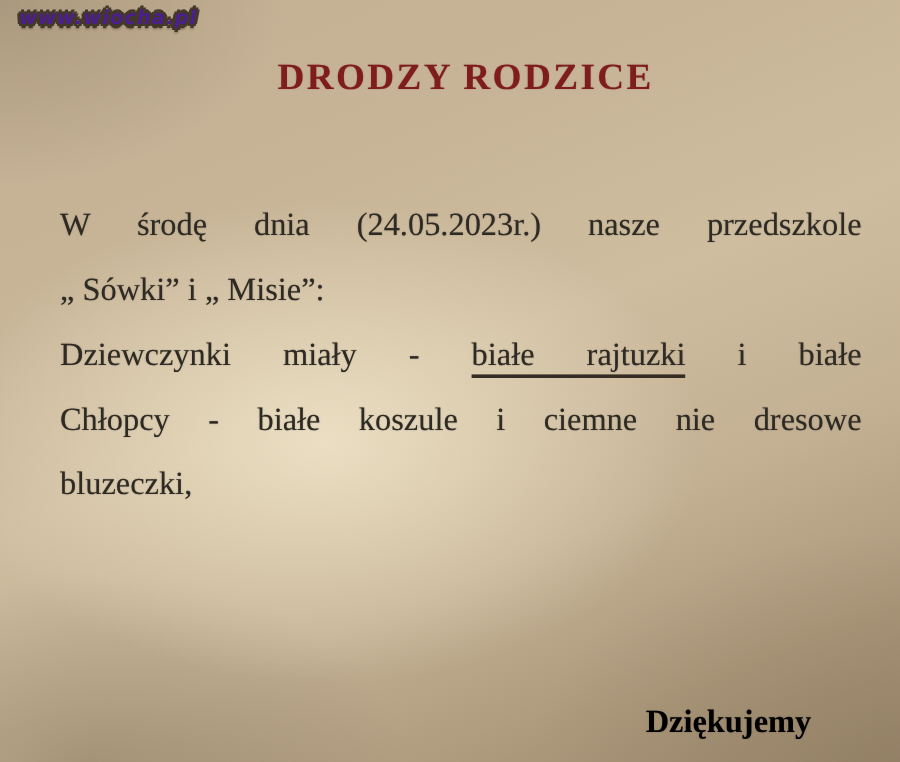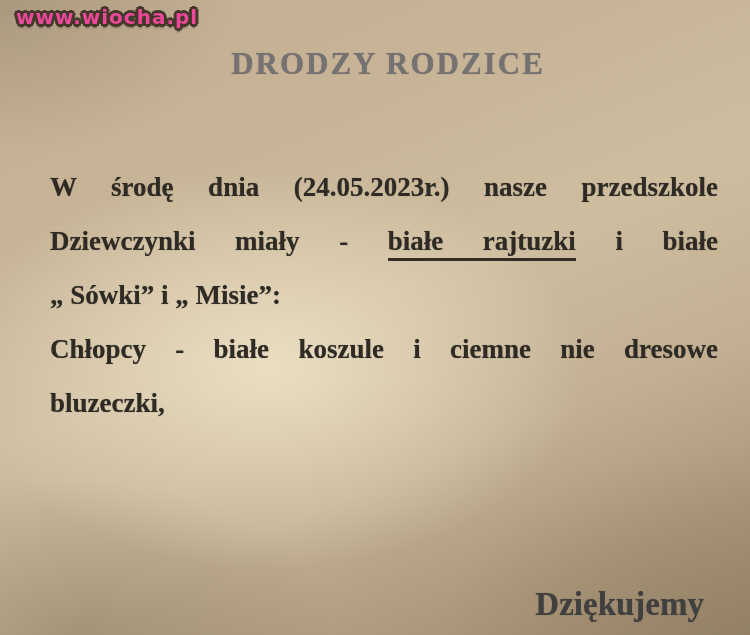--- a/index.html
+++ b/index.html
@@ -19,52 +19,53 @@
       linear-gradient(158deg, #c2ae91 0%, #c8b598 28%, #cfbda0 48%, #c3b093 68%, #ab9779 86%, #9d8a6e 100%);
     font-family: "Liberation Serif", serif;
   }
 
   .watermark {
     position: absolute;
     left: 16px;
     top: 5px;
     font-family: "DejaVu Sans", sans-serif;
     font-weight: bold;
-    font-size: 20px;
+    font-size: 16px;
     letter-spacing: 1px;
-    color: #ec4899;
+    color: #4c1d95;
     text-shadow:
       -3px 0 0 #43382a, 3px 0 0 #43382a,
       0 -3px 0 #43382a, 0 3px 0 #43382a,
       -2px -2px 0 #43382a, 2px -2px 0 #43382a,
       -2px 2px 0 #43382a, 2px 2px 0 #43382a,
       0 4px 2px rgba(40,32,20,0.45);
+    font-style: italic;
   }
 
   .title {
     position: absolute;
     left: 0;
     right: 0;
     top: 46px;
     text-align: center;
     text-indent: 26px;
     font-size: 31px;
     font-weight: bold;
     letter-spacing: 2px;
-    color: #737373;
+    color: #7f1d1d;
     text-shadow: 0 0 1px rgba(130,60,62,0.55);
   }
 
   .body-text {
     position: absolute;
     left: 50px;
     right: 32px;
     top: 160px;
     font-size: 27px;
-    font-weight: bold;
+    font-weight: normal;
     color: #2e2a24;
     text-shadow: 0 0 1px rgba(46,42,36,0.5);
   }
   .line {
     height: 54px;
     line-height: 54px;
     text-align: justify;
     text-align-last: justify;
     white-space: nowrap;
   }
@@ -72,40 +73,40 @@
     text-align: left;
     text-align-last: left;
   }
   .underlined {
     border-bottom: 3px solid #352d24;
     padding-bottom: 2px;
   }
 
   .signoff {
     position: absolute;
-    right: 46px;
+    right: 74px;
     top: 586px;
-    font-size: 33px;
+    font-size: 27px;
     font-weight: bold;
-    color: #404040;
+    color: #000000;
     text-shadow: 0 0 1px rgba(46,42,36,0.5);
   }
 </style>
 </head>
 <body>
 
 <div class="watermark">www.wiocha.pl</div>
 
 <div class="title">DRODZY RODZICE</div>
 
 <div class="body-text">
   <div class="line">W środę dnia (24.05.2023r.) nasze przedszkole</div>
+  <div class="line noj">„ Sówki” i „ Misie”:</div>
   <div class="line">
     <span>Dziewczynki miały -</span>
     <span class="underlined">białe rajtuzki</span>
     <span>i białe</span>
   </div>
-  <div class="line noj">„ Sówki” i „ Misie”:</div>
   <div class="line">Chłopcy - białe koszule i ciemne nie dresowe</div>
   <div class="line noj">bluzeczki,</div>
 </div>
 
 <div class="signoff">Dziękujemy</div>
 
 </body></html>

